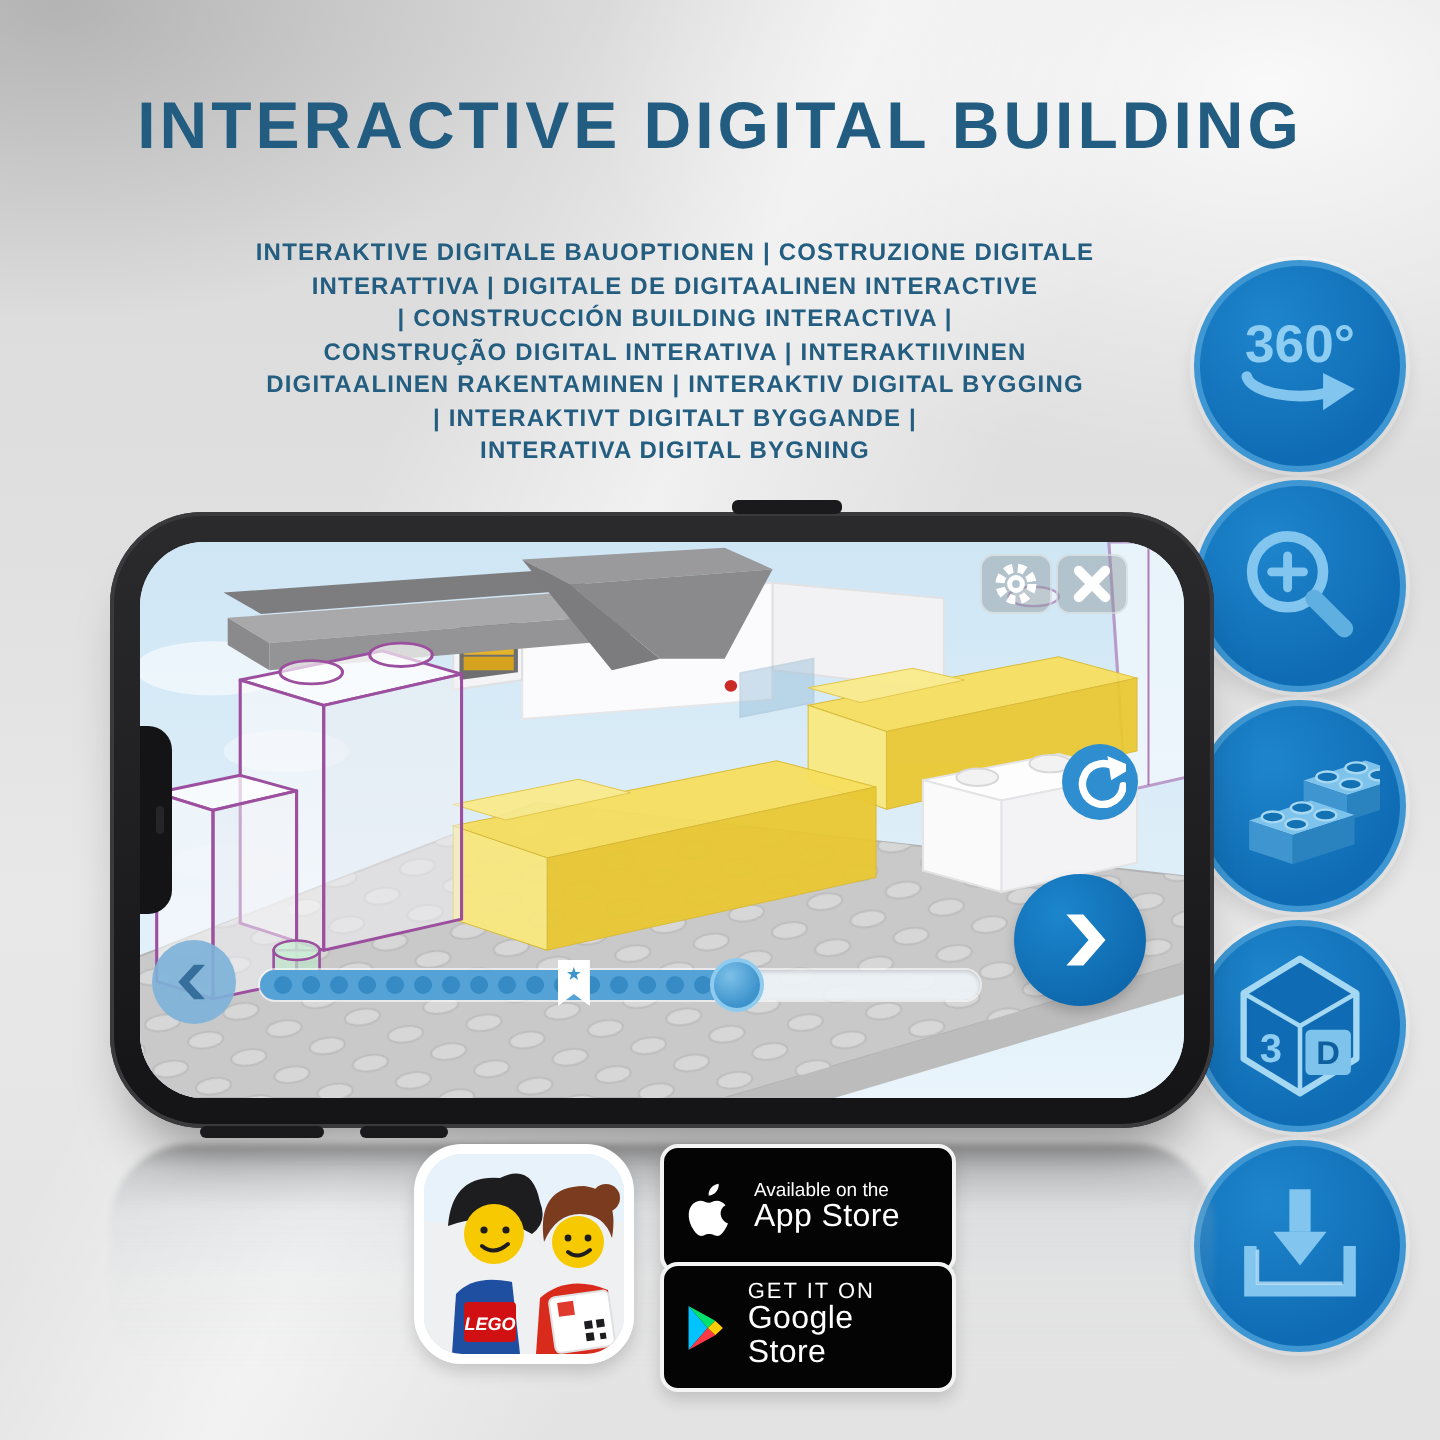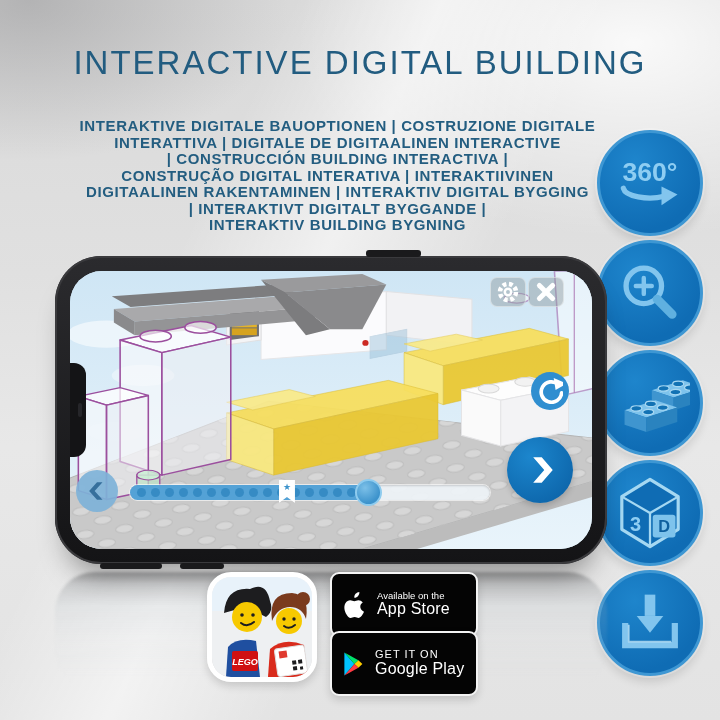--- a/index.html
+++ b/index.html
@@ -8,24 +8,24 @@
     font-family:"Liberation Sans",sans-serif;
     background:
       radial-gradient(420px 260px at 4% 0%, rgba(148,148,150,.55), rgba(148,148,150,0) 62%),
       linear-gradient(115deg, rgba(255,255,255,0) 28%, rgba(255,255,255,.55) 42%, rgba(255,255,255,0) 58%),
       radial-gradient(520px 300px at 88% 6%, rgba(255,255,255,.85), rgba(255,255,255,0) 65%),
       linear-gradient(180deg,#d9d9d9 0%,#e0e0e0 38%,#e8e8e8 62%,#e3e3e3 100%);
   }
   
   .title{
     position:absolute;top:44px;left:0;width:720px;text-align:center;
-    font-size:33px;font-weight:normal;letter-spacing:2px;color:#225c80;margin:0;
+    font-size:33px;font-weight:bold;letter-spacing:2px;color:#225c80;margin:0;
   }
   .subtitle{position:absolute;top:118px;left:40px;width:595px;text-align:center;color:#235d80;}
-  .subtitle div{font-size:15px;line-height:16.5px;font-weight:bold;letter-spacing:.6px;}
+  .subtitle div{font-size:12px;line-height:16.5px;font-weight:bold;letter-spacing:.6px;}
   
   .features{position:absolute;top:130px;left:594px;width:112px;z-index:1;}
   .feature{
     width:106px;height:106px;border-radius:50%;margin:0 auto 4px auto;
     background:radial-gradient(circle at 35% 28%, #1e85cc, #0f6cb4 72%);
     border:3px solid #3e97d3;box-sizing:border-box;
     display:flex;align-items:center;justify-content:center;
     box-shadow:0 0 0 2px rgba(255,255,255,.28), 0 6px 10px rgba(0,0,0,.12);
   }
   
@@ -105,21 +105,21 @@
 <div class="canvas">
 
   <h1 class="title">INTERACTIVE DIGITAL BUILDING</h1>
   <div class="subtitle">
     <div>INTERAKTIVE DIGITALE BAUOPTIONEN | COSTRUZIONE DIGITALE</div>
     <div>INTERATTIVA | DIGITALE DE DIGITAALINEN INTERACTIVE</div>
     <div>| CONSTRUCCIÓN BUILDING INTERACTIVA |</div>
     <div>CONSTRUÇÃO DIGITAL INTERATIVA | INTERAKTIIVINEN</div>
     <div>DIGITAALINEN RAKENTAMINEN | INTERAKTIV DIGITAL BYGGING</div>
     <div>| INTERAKTIVT DIGITALT BYGGANDE |</div>
-    <div>INTERAKTIV BUILDING BYGNING</div>
+    <div>INTERATIVA DIGITAL BYGNING</div>
   </div>
 
   <div class="features">
     <div class="feature">
       <svg width="78" height="78" viewBox="-44 -44 88 88">
         <text x="0" y="-2" text-anchor="middle" font-size="30" font-weight="bold" fill="#8ecdf2" font-family="Liberation Sans, sans-serif">360°</text>
         <path d="M-30,6 A30,12 0 0 0 16,15" stroke="#82c5ee" stroke-width="6" fill="none" stroke-linecap="round"></path>
         <polygon points="13,4 31,13 13,25" fill="#82c5ee"></polygon>
       </svg>
     </div>
@@ -367,17 +367,17 @@
 
   <div class="badge gp" style="top:631px;">
     <svg width="24" height="26" viewBox="0 0 30 32">
       <polygon points="3,1.5 15.5,16 3,30.5" fill="#00c3ff"></polygon>
       <polygon points="3,1.5 20.5,11.3 15.5,16" fill="#00e26b"></polygon>
       <polygon points="20.5,11.3 25.5,16 20.5,20.7 15.5,16" fill="#ffcd00"></polygon>
       <polygon points="15.5,16 20.5,20.7 3,30.5" fill="#ff3a44"></polygon>
     </svg>
     <div class="txt">
       <span class="small">GET IT ON</span>
-      <span class="big">Google Play</span>
+      <span class="big">Google Store</span>
     </div>
   </div>
 
 </div>
 
 </body></html>

